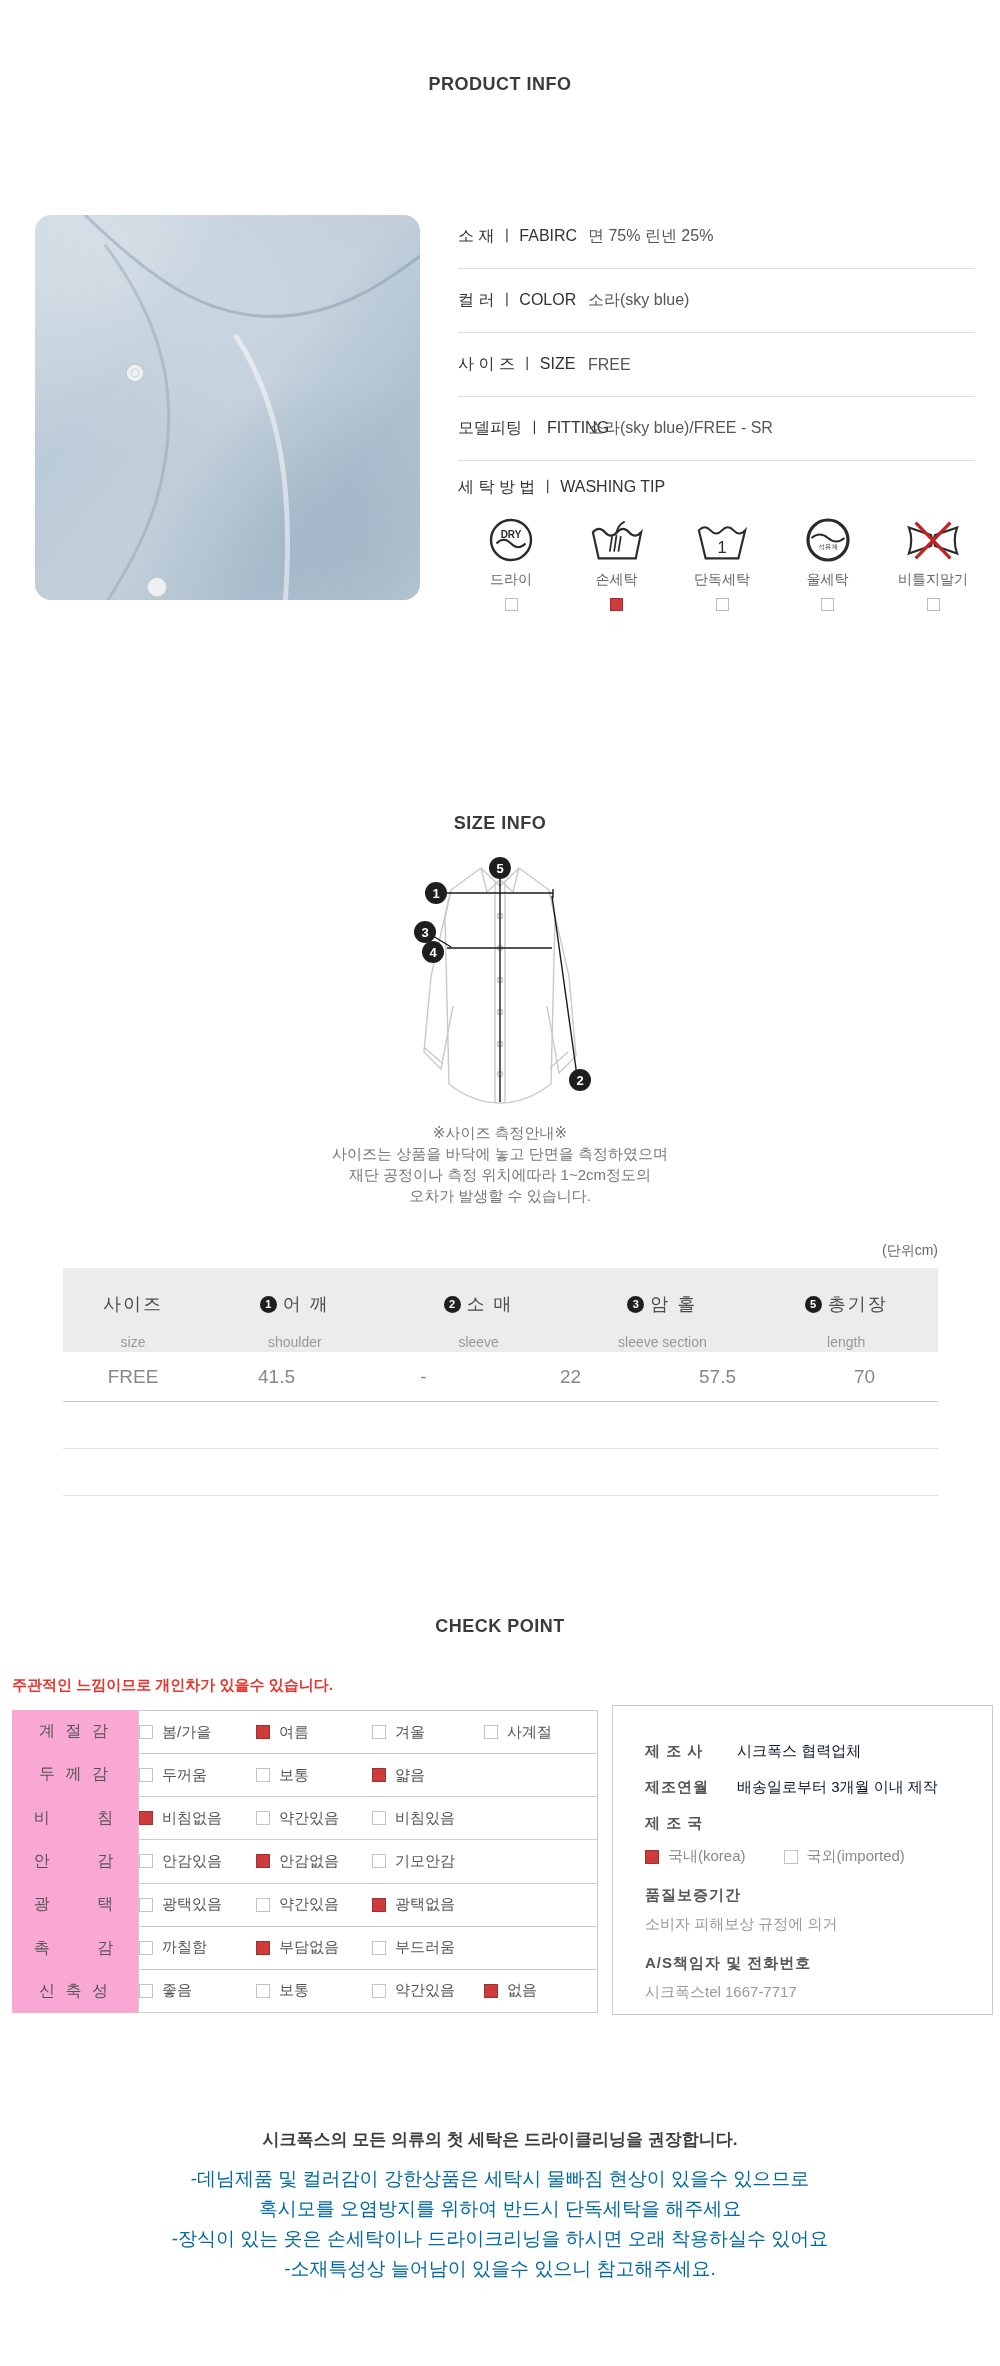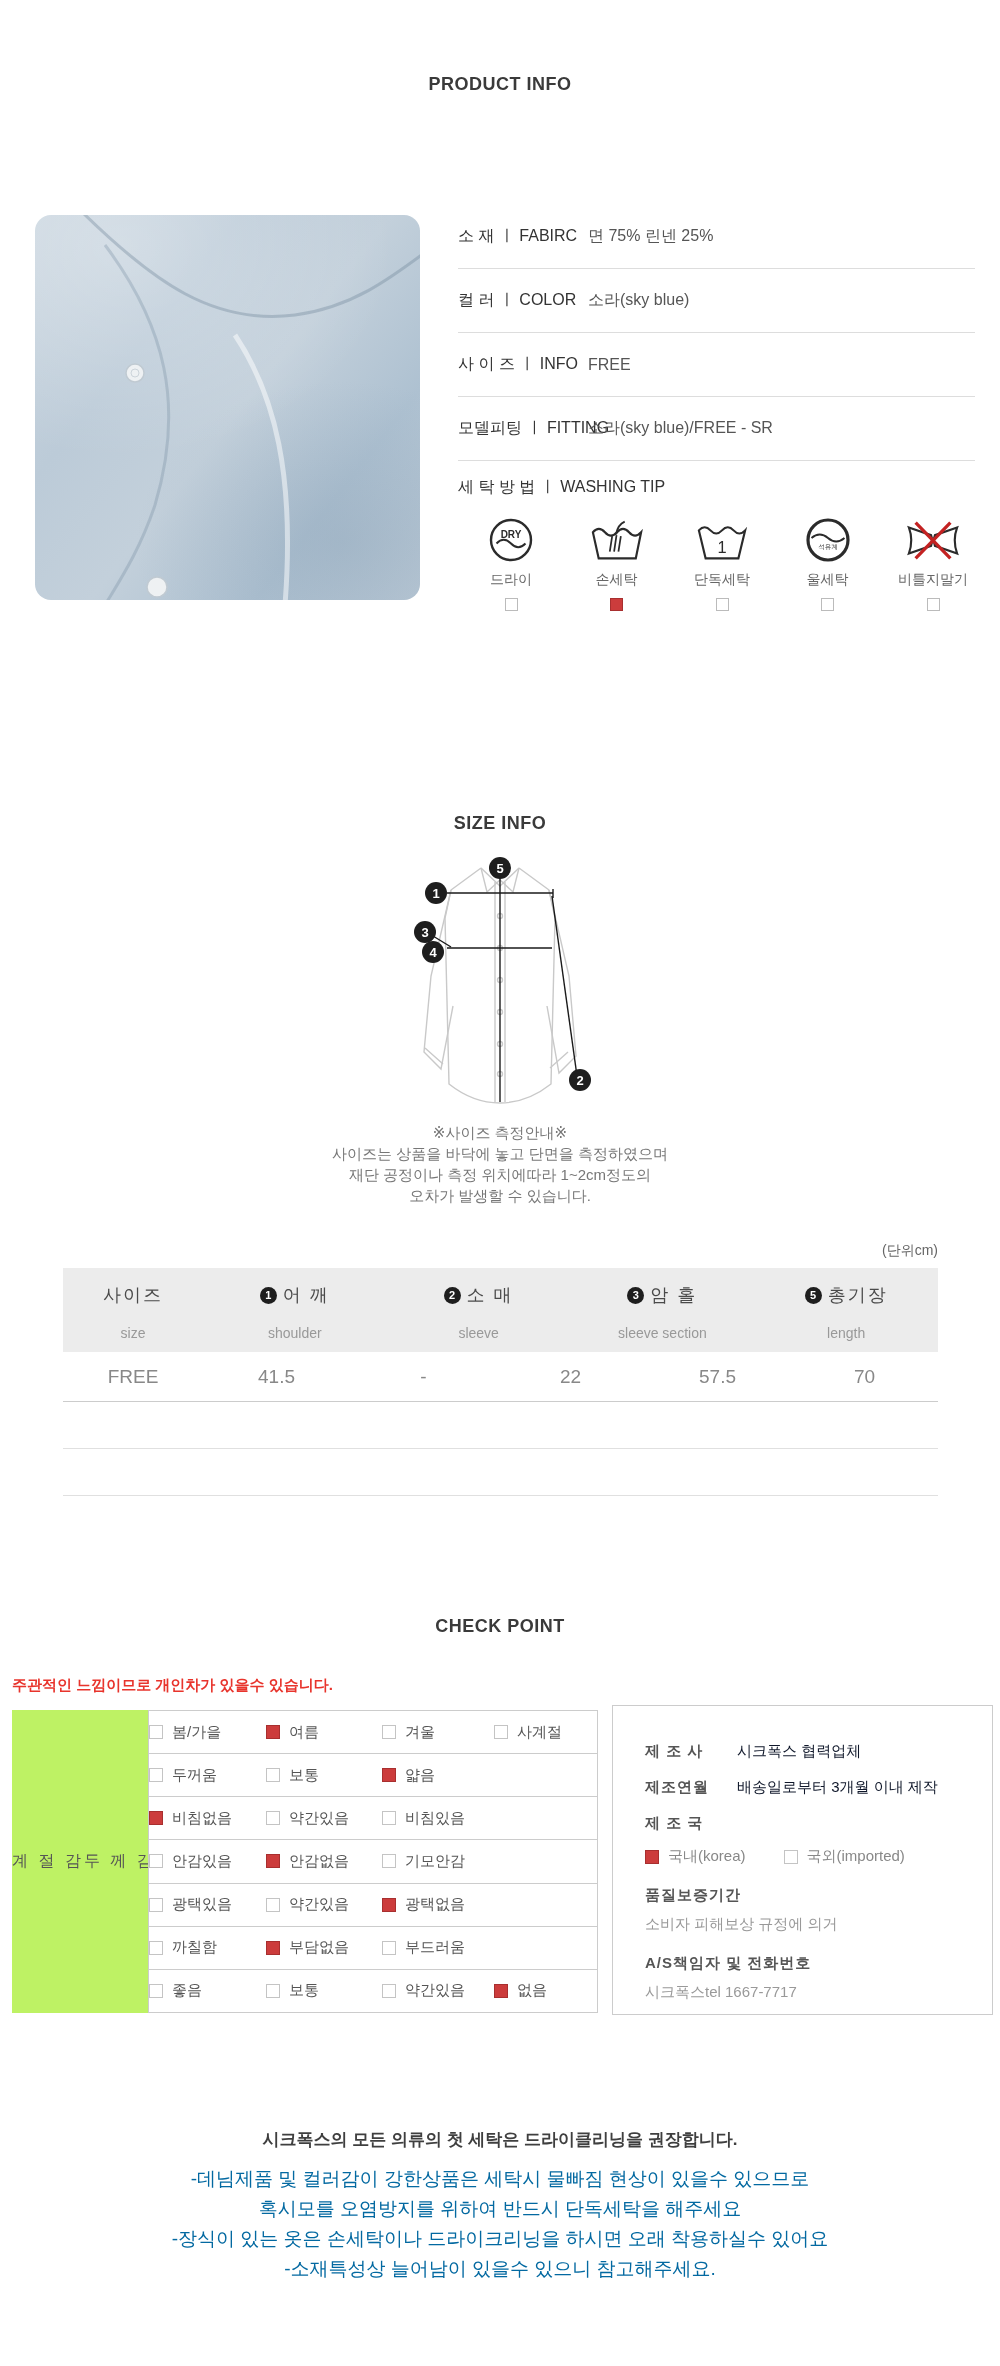--- a/index.html
+++ b/index.html
@@ -25,33 +25,33 @@
 .wash-item svg{height:48px;display:block}
 .wash-label{font-size:14px;color:#666;margin-top:7px}
 .wash-cb{width:13px;height:13px;border:1px solid #bbb;background:#fff;margin-top:9px;display:inline-block}
 .wash-cb[data-checked="true"]{background:#cc3c3c;border-color:#a82f2f}
 
 .diagram{position:absolute;left:403px;top:856px;width:195px;height:250px}
 .size-note{position:absolute;left:0;top:1122px;width:1000px;text-align:center;font-size:15px;line-height:21px;color:#777}
 .unit{position:absolute;left:63px;top:1242px;width:875px;text-align:right;font-size:14px;color:#666}
 .size-table{position:absolute;left:63px;top:1268px;width:875px}
 .st-head{display:flex;background:#ececec;height:84px}
-.st-col{flex:1;text-align:center;padding-top:15px}
+.st-col{flex:1;text-align:center;padding-top:24px}
 .st-col.first{flex:none;width:140px}
 .st-ko{font-size:18px;color:#4a4a4a;letter-spacing:2px}
 .st-en{font-size:14px;color:#999;margin-top:18px;letter-spacing:0}
 .badge{display:inline-flex;width:17px;height:17px;border-radius:50%;background:#1e1e1e;color:#fff;font-size:11px;font-weight:bold;align-items:center;justify-content:center;margin-right:6px;vertical-align:2px;letter-spacing:0}
 .st-row{display:flex;height:50px;align-items:center;border-bottom:1px solid #ccc}
 .st-cell{flex:1;text-align:center;font-size:19px;color:#888}
 .st-cell.first{flex:none;width:140px}
 .st-empty{height:47px;border-bottom:1px solid #e0e0e0}
 
 .cp-note{position:absolute;left:12px;top:1676px;font-size:15px;font-weight:bold;color:#e8342c}
 .chk{position:absolute;left:12px;top:1710px;width:586px;height:303px;display:flex}
-.chk-labels{width:136px;background:#bef264;display:flex;}
+.chk-labels{width:126px;background:#f9a8d4;display:flex;flex-direction:column}
 .chk-label{flex:1;display:flex;align-items:center;justify-content:center;font-size:16px;color:#555;letter-spacing:3px;white-space:pre}
 .chk-opts{flex:1;border:1px solid #ccc;background:#fff;display:flex;flex-direction:column}
 .chk-row{flex:1;display:grid;grid-template-columns:117px 116px 112px 1fr;align-items:center;border-bottom:1px solid #ccc;}
 .chk-row:last-child{border-bottom:none}
 .opt{display:flex;align-items:center;font-size:15px;color:#555;white-space:nowrap}
 .cb{width:14px;height:14px;border:1px solid #c4c4c4;background:#fff;flex:none;margin-right:9px;display:inline-block}
 .cb[data-checked="true"]{background:#cc3c3c;border-color:#a82f2f}
 
 .mfr{position:absolute;left:612px;top:1705px;width:381px;height:310px;border:1px solid #ccc;padding:36px 20px 16px 32px;font-size:15px}
 .mfr-line{display:flex;margin-bottom:17px}
@@ -86,21 +86,21 @@
 <div class="spec">
   <div class="spec-row">
     <div class="spec-label">소 재 ㅣ FABIRC</div>
     <div class="spec-value">면 75% 린넨 25%</div>
   </div>
   <div class="spec-row">
     <div class="spec-label">컬 러 ㅣ COLOR</div>
     <div class="spec-value">소라(sky blue)</div>
   </div>
   <div class="spec-row">
-    <div class="spec-label">사 이 즈 ㅣ INFO</div>
+    <div class="spec-label">사 이 즈 ㅣ SIZE</div>
     <div class="spec-value">FREE</div>
   </div>
   <div class="spec-row">
     <div class="spec-label">모델피팅 ㅣ FITTING</div>
     <div class="spec-value">소라(sky blue)/FREE - SR</div>
   </div>
   <div class="spec-row last">
     <div class="spec-label">세 탁 방 법 ㅣ WASHING TIP</div>
   </div>
 </div>

